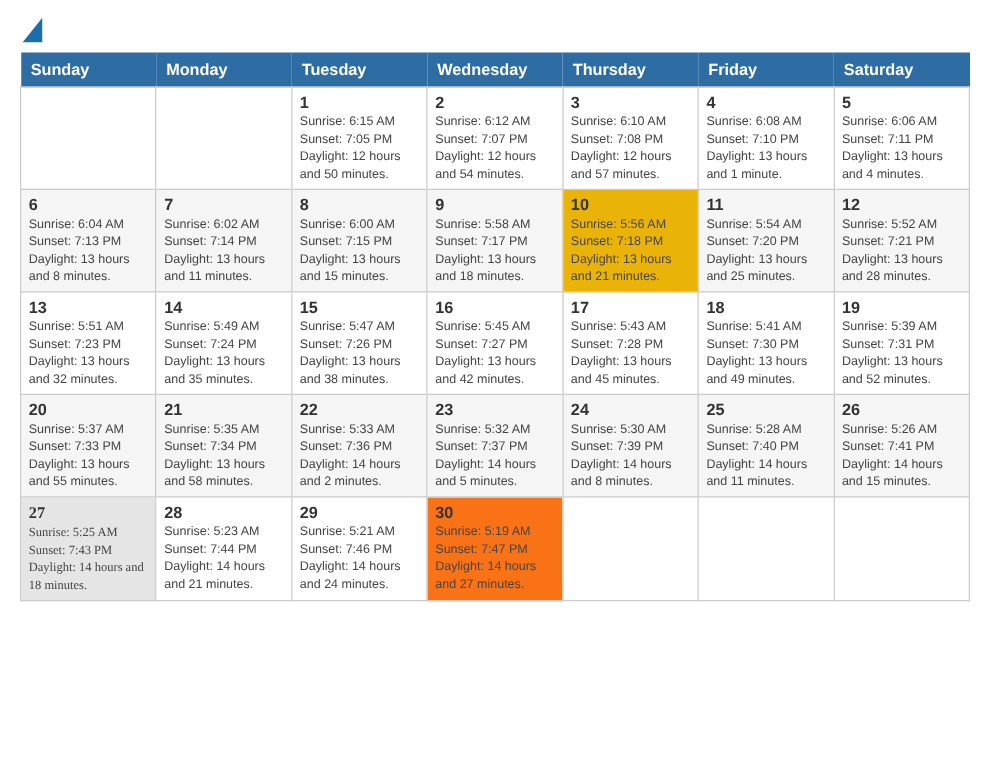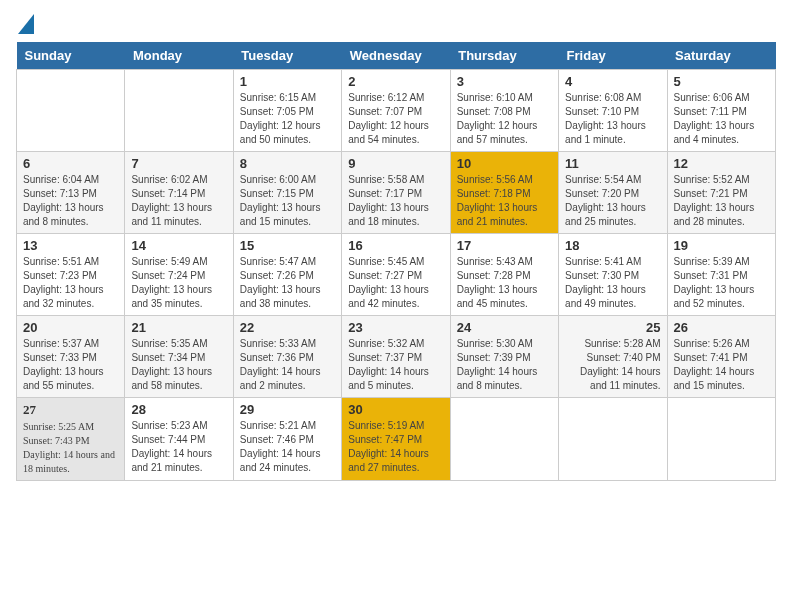--- a/index.html
+++ b/index.html
@@ -220,21 +220,21 @@
           <div class="day-info">Sunrise: 5:33 AM<br>Sunset: 7:36 PM<br>Daylight: 14 hours and 2 minutes.</div>
         </td>
         <td style="background: rgb(245, 245, 245);">
           <span class="day-number">23</span>
           <div class="day-info">Sunrise: 5:32 AM<br>Sunset: 7:37 PM<br>Daylight: 14 hours and 5 minutes.</div>
         </td>
         <td style="background: rgb(245, 245, 245);">
           <span class="day-number">24</span>
           <div class="day-info">Sunrise: 5:30 AM<br>Sunset: 7:39 PM<br>Daylight: 14 hours and 8 minutes.</div>
         </td>
-        <td style="background: rgb(245, 245, 245); text-align: right;">
+        <td style="background: rgb(245, 245, 245);">
           <span class="day-number">25</span>
           <div class="day-info">Sunrise: 5:28 AM<br>Sunset: 7:40 PM<br>Daylight: 14 hours and 11 minutes.</div>
         </td>
         <td style="background: rgb(245, 245, 245);">
           <span class="day-number">26</span>
           <div class="day-info">Sunrise: 5:26 AM<br>Sunset: 7:41 PM<br>Daylight: 14 hours and 15 minutes.</div>
         </td>
       </tr>
       <tr>
         <td style="background: #e5e5e5; font-family: Liberation Serif, serif;">
@@ -242,21 +242,21 @@
           <div class="day-info">Sunrise: 5:25 AM<br>Sunset: 7:43 PM<br>Daylight: 14 hours and 18 minutes.</div>
         </td>
         <td style="background: rgb(255, 255, 255);">
           <span class="day-number">28</span>
           <div class="day-info">Sunrise: 5:23 AM<br>Sunset: 7:44 PM<br>Daylight: 14 hours and 21 minutes.</div>
         </td>
         <td style="background: rgb(255, 255, 255);">
           <span class="day-number">29</span>
           <div class="day-info">Sunrise: 5:21 AM<br>Sunset: 7:46 PM<br>Daylight: 14 hours and 24 minutes.</div>
         </td>
-        <td style="background: #eab308;">
+        <td style="background: #f97316;">
           <span class="day-number">30</span>
           <div class="day-info">Sunrise: 5:19 AM<br>Sunset: 7:47 PM<br>Daylight: 14 hours and 27 minutes.</div>
         </td>
         <td class="empty-cell"></td>
         <td class="empty-cell"></td>
         <td class="empty-cell"></td>
       </tr>
     </tbody>
 </table>
 

